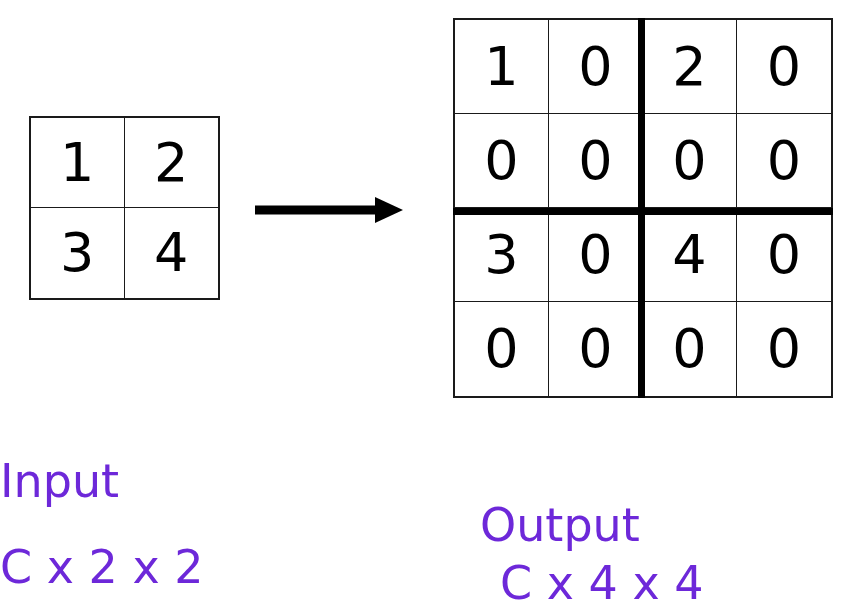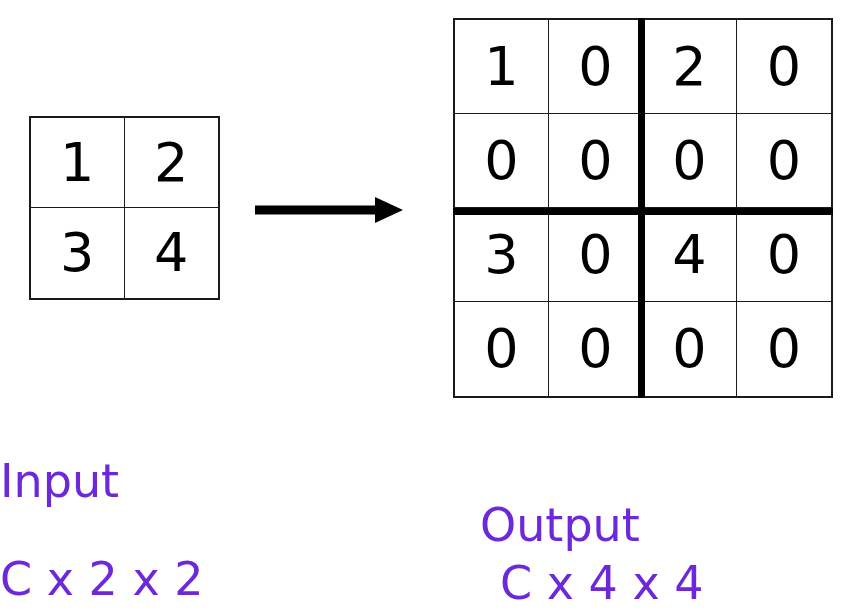--- a/index.html
+++ b/index.html
@@ -115,21 +115,21 @@
   .caption {
     position: absolute;
     text-align: left;
     font-size: 46px;
     line-height: 1.05;
     font-weight: 400;
     white-space: nowrap;
     color: #6d28d9;
   }
   #caption-input-title  { left: 0px;   top: 457px; width: 250px; }
-  #caption-input-shape  { left: 0px;   top: 543px; width: 230px; margin-top: 12px; }
+  #caption-input-shape  { left: 0px;   top: 543px; width: 230px; }
   #caption-output-title { left: 480px; top: 457px; width: 260px; margin-top: 44px; }
   #caption-output-shape { left: 500px; top: 559px; width: 270px; }
 </style>
 </head>
 <body>
 
 <div id="figure">
 
   <div class="matrix" id="input-matrix">
     <div class="cell">1</div>

